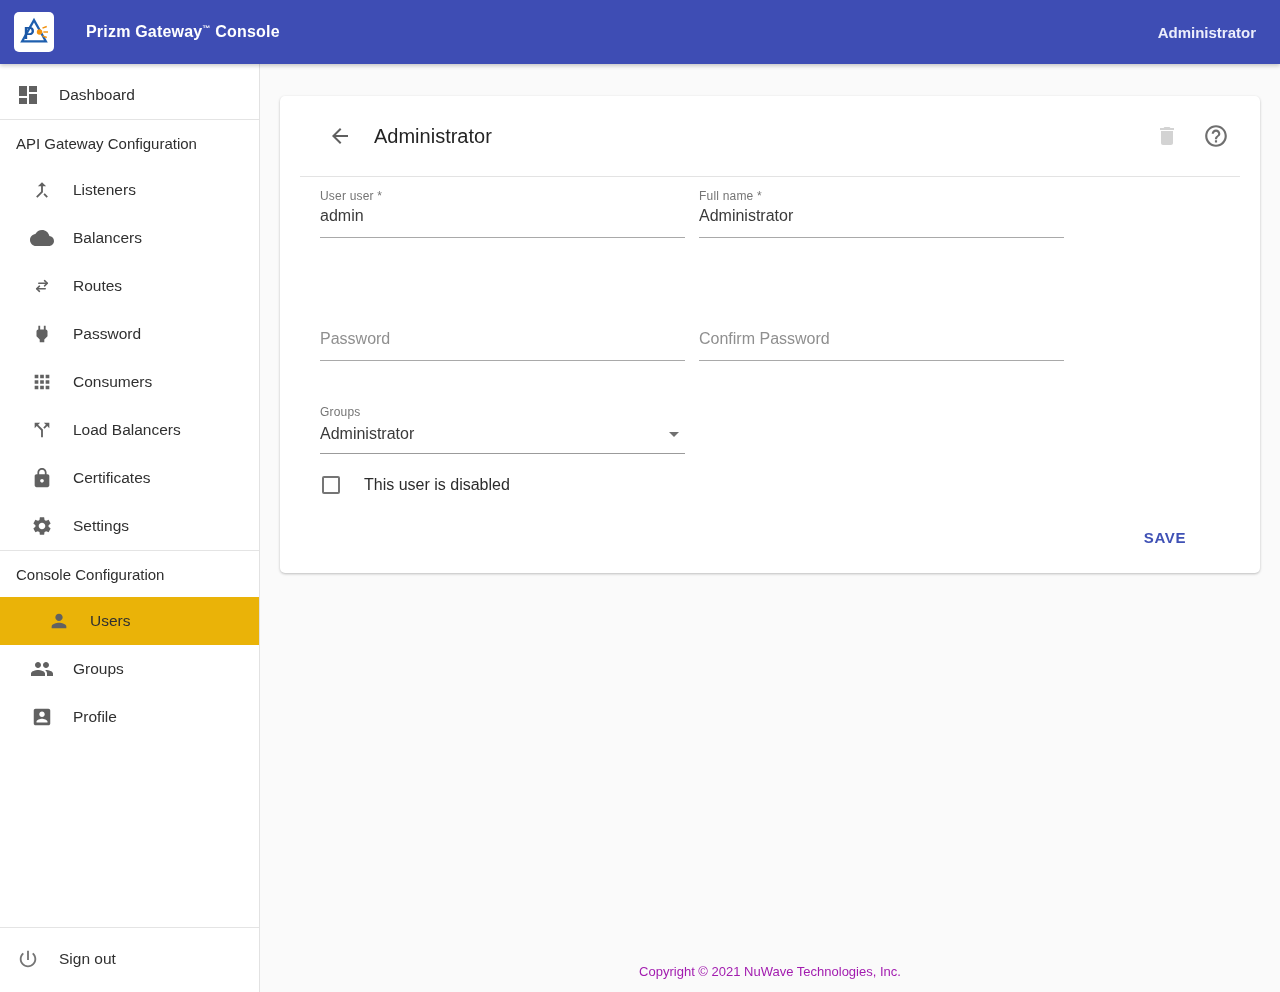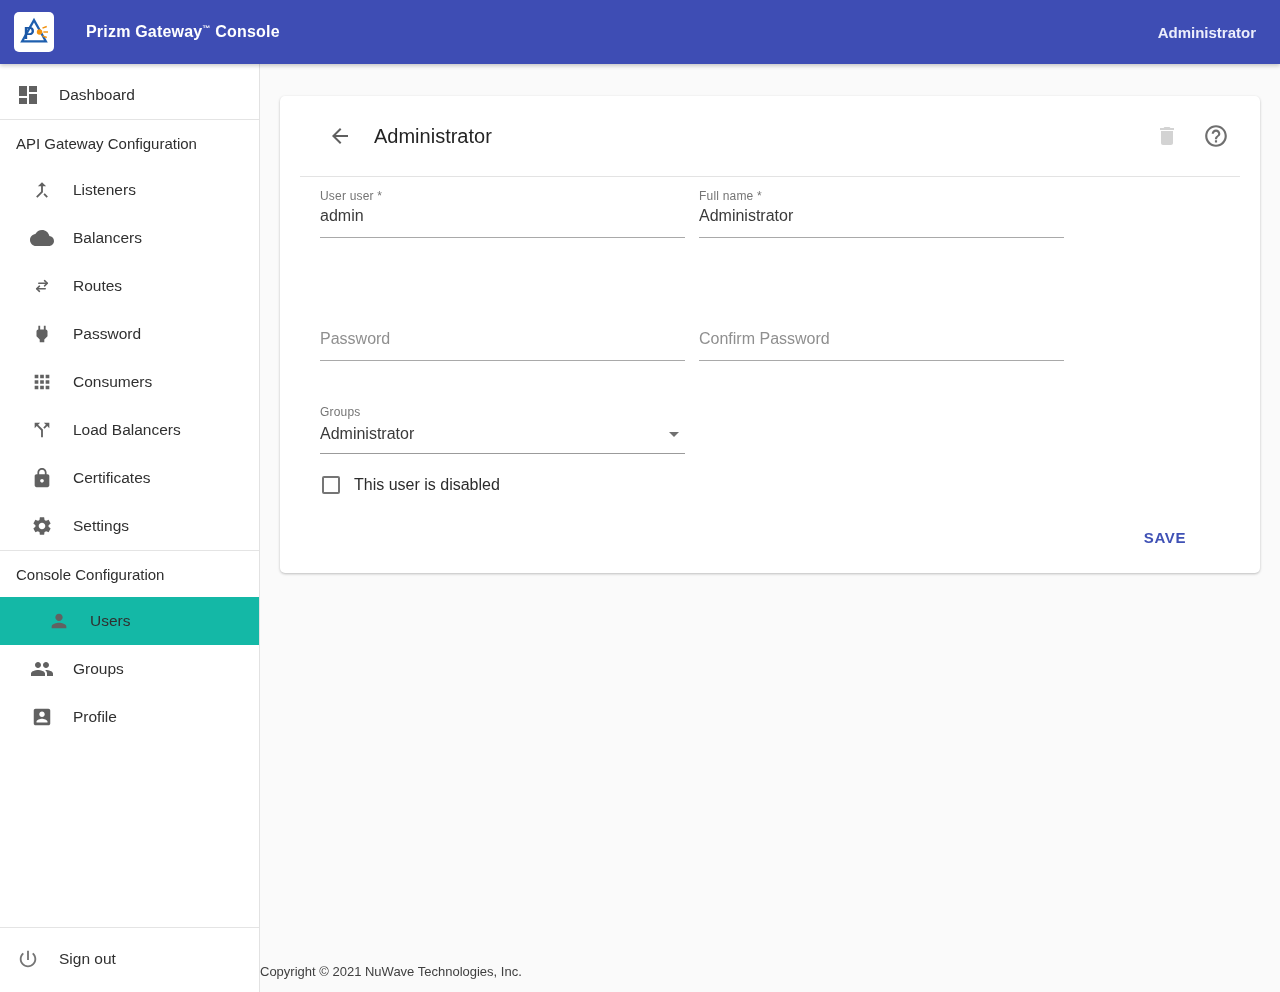--- a/index.html
+++ b/index.html
@@ -17,21 +17,21 @@
   .app-title sup { font-size: 8px; vertical-align: super; }
   .app-bar-user { margin-left: auto; color: #eceefc; font-size: 15px; font-weight: 700; }
 
   
   .sidebar { position: absolute; top: 64px; left: 0; width: 260px; bottom: 0;
     background: #fff; border-right: 1px solid #e2e2e2; display: flex;
     flex-direction: column; }
   .side-row { height: 48px; display: flex; align-items: center; gap: 19px;
     padding-left: 30px; cursor: pointer; color: #303030; font-size: 15.5px; }
   .side-row.lvl0 { padding-left: 16px; }
-  .side-row.selected { background: #14b8a6; padding-left: 47px; }
+  .side-row.selected { background: #eab308; padding-left: 47px; }
   .side-row .ic { width: 24px; height: 24px; flex: 0 0 auto; display: flex;
     align-items: center; justify-content: center; }
   .side-section { height: 46px; display: flex; align-items: center;
     padding-left: 16px; font-size: 15px; color: #2e2e2e; }
   .side-divider { border-top: 1px solid #e4e4e4; }
   .side-top-pad { height: 7px; }
   .side-bottom { margin-top: auto; border-top: 1px solid #e4e4e4; padding: 7px 0 9px; }
 
   
   .main { position: absolute; top: 64px; left: 260px; width: 1020px; bottom: 0;
@@ -55,33 +55,33 @@
     border-bottom: 1px solid #a9a9a9; font-size: 16px; color: #3a3a3a;
     padding: 4px 0 12px 0; font-family: "Liberation Sans", sans-serif; }
   .text-input::placeholder { color: #8f8f8f; opacity: 1; }
   .row-passwords { margin-top: 88px; align-items: center; }
   .row-groups { margin-top: 44px; }
   .select-box { display: flex; align-items: center; justify-content: space-between;
     border-bottom: 1px solid #9b9b9b; padding: 6px 0 10px 0; cursor: pointer; }
   .select-value { font-size: 16px; color: #3a3a3a; }
   .select-arrow { width: 0; height: 0; border-left: 5px solid transparent;
     border-right: 5px solid transparent; border-top: 5px solid #707070; margin-right: 6px; }
-  .checkbox-row { margin-top: 22px; display: flex; align-items: center; gap: 14px;
+  .checkbox-row { margin-top: 22px; display: flex; align-items: center; gap: 24px;
     padding-left: 2px; }
   .checkbox { width: 18px; height: 18px; border: 2px solid #757575; border-radius: 2px;
     background: #fff; cursor: pointer; flex: 0 0 auto; }
   .checkbox-label { font-size: 16px; color: #2c2c2c; }
   .save-row { display: flex; justify-content: flex-end; margin-top: 26px;
     padding-right: 20px; }
   .save-btn { border: none; background: transparent; color: #3f51b5; font-size: 15px;
     font-weight: 700; letter-spacing: .6px; padding: 9px 14px; border-radius: 3px;
     cursor: pointer; font-family: "Liberation Sans", sans-serif; }
 
-  .footer { margin-top: auto; padding-bottom: 13px;
-    font-size: 13px; color: #404040; }
+  .footer { margin-top: auto; text-align: center; padding-bottom: 13px;
+    font-size: 13px; color: #a21caf; }
 </style>
 </head>
 <body>
 
 <header class="app-bar">
   <div class="logo-box">
     <svg width="34" height="34" viewBox="0 0 40 40">
       <path d="M20 6 L34 31 L6 31 Z" fill="none" stroke="#1e5fae" stroke-width="2.6"></path>
       <text x="8" y="28" font-size="19" font-weight="bold" fill="#1b57a5" font-family="Liberation Sans, sans-serif">P</text>
       <circle cx="26.5" cy="20" r="3.2" fill="#f2920f"></circle>

